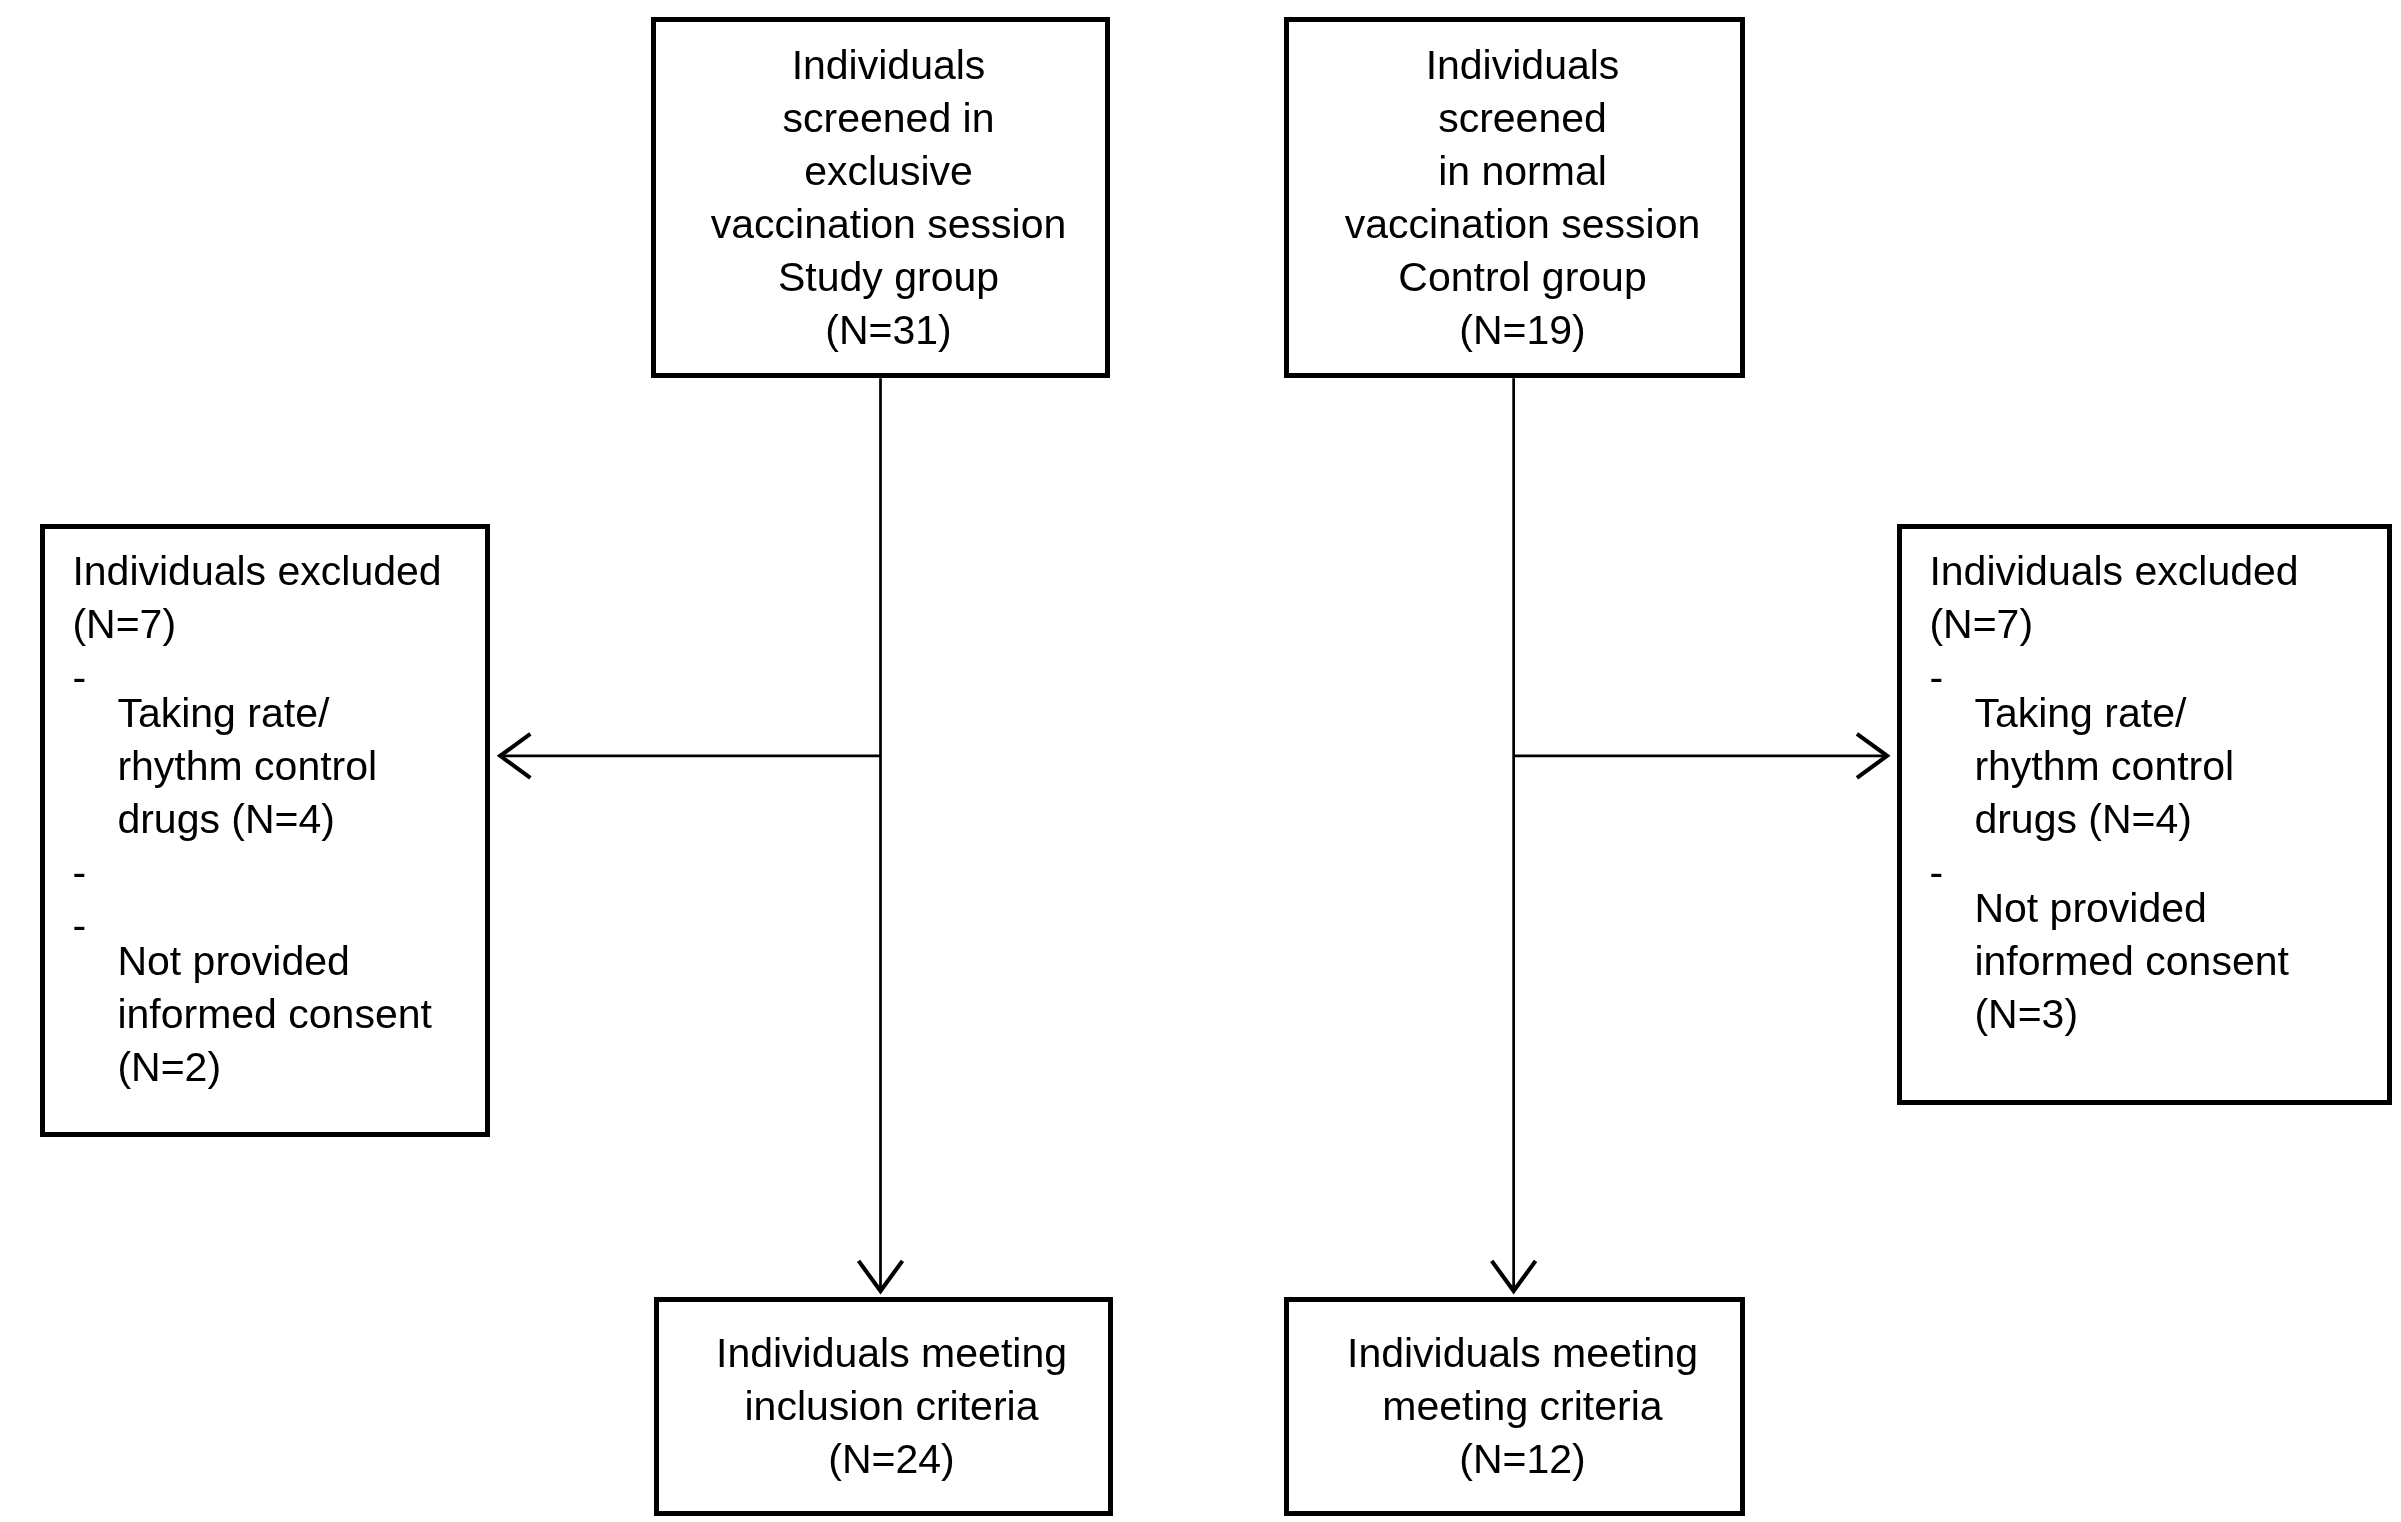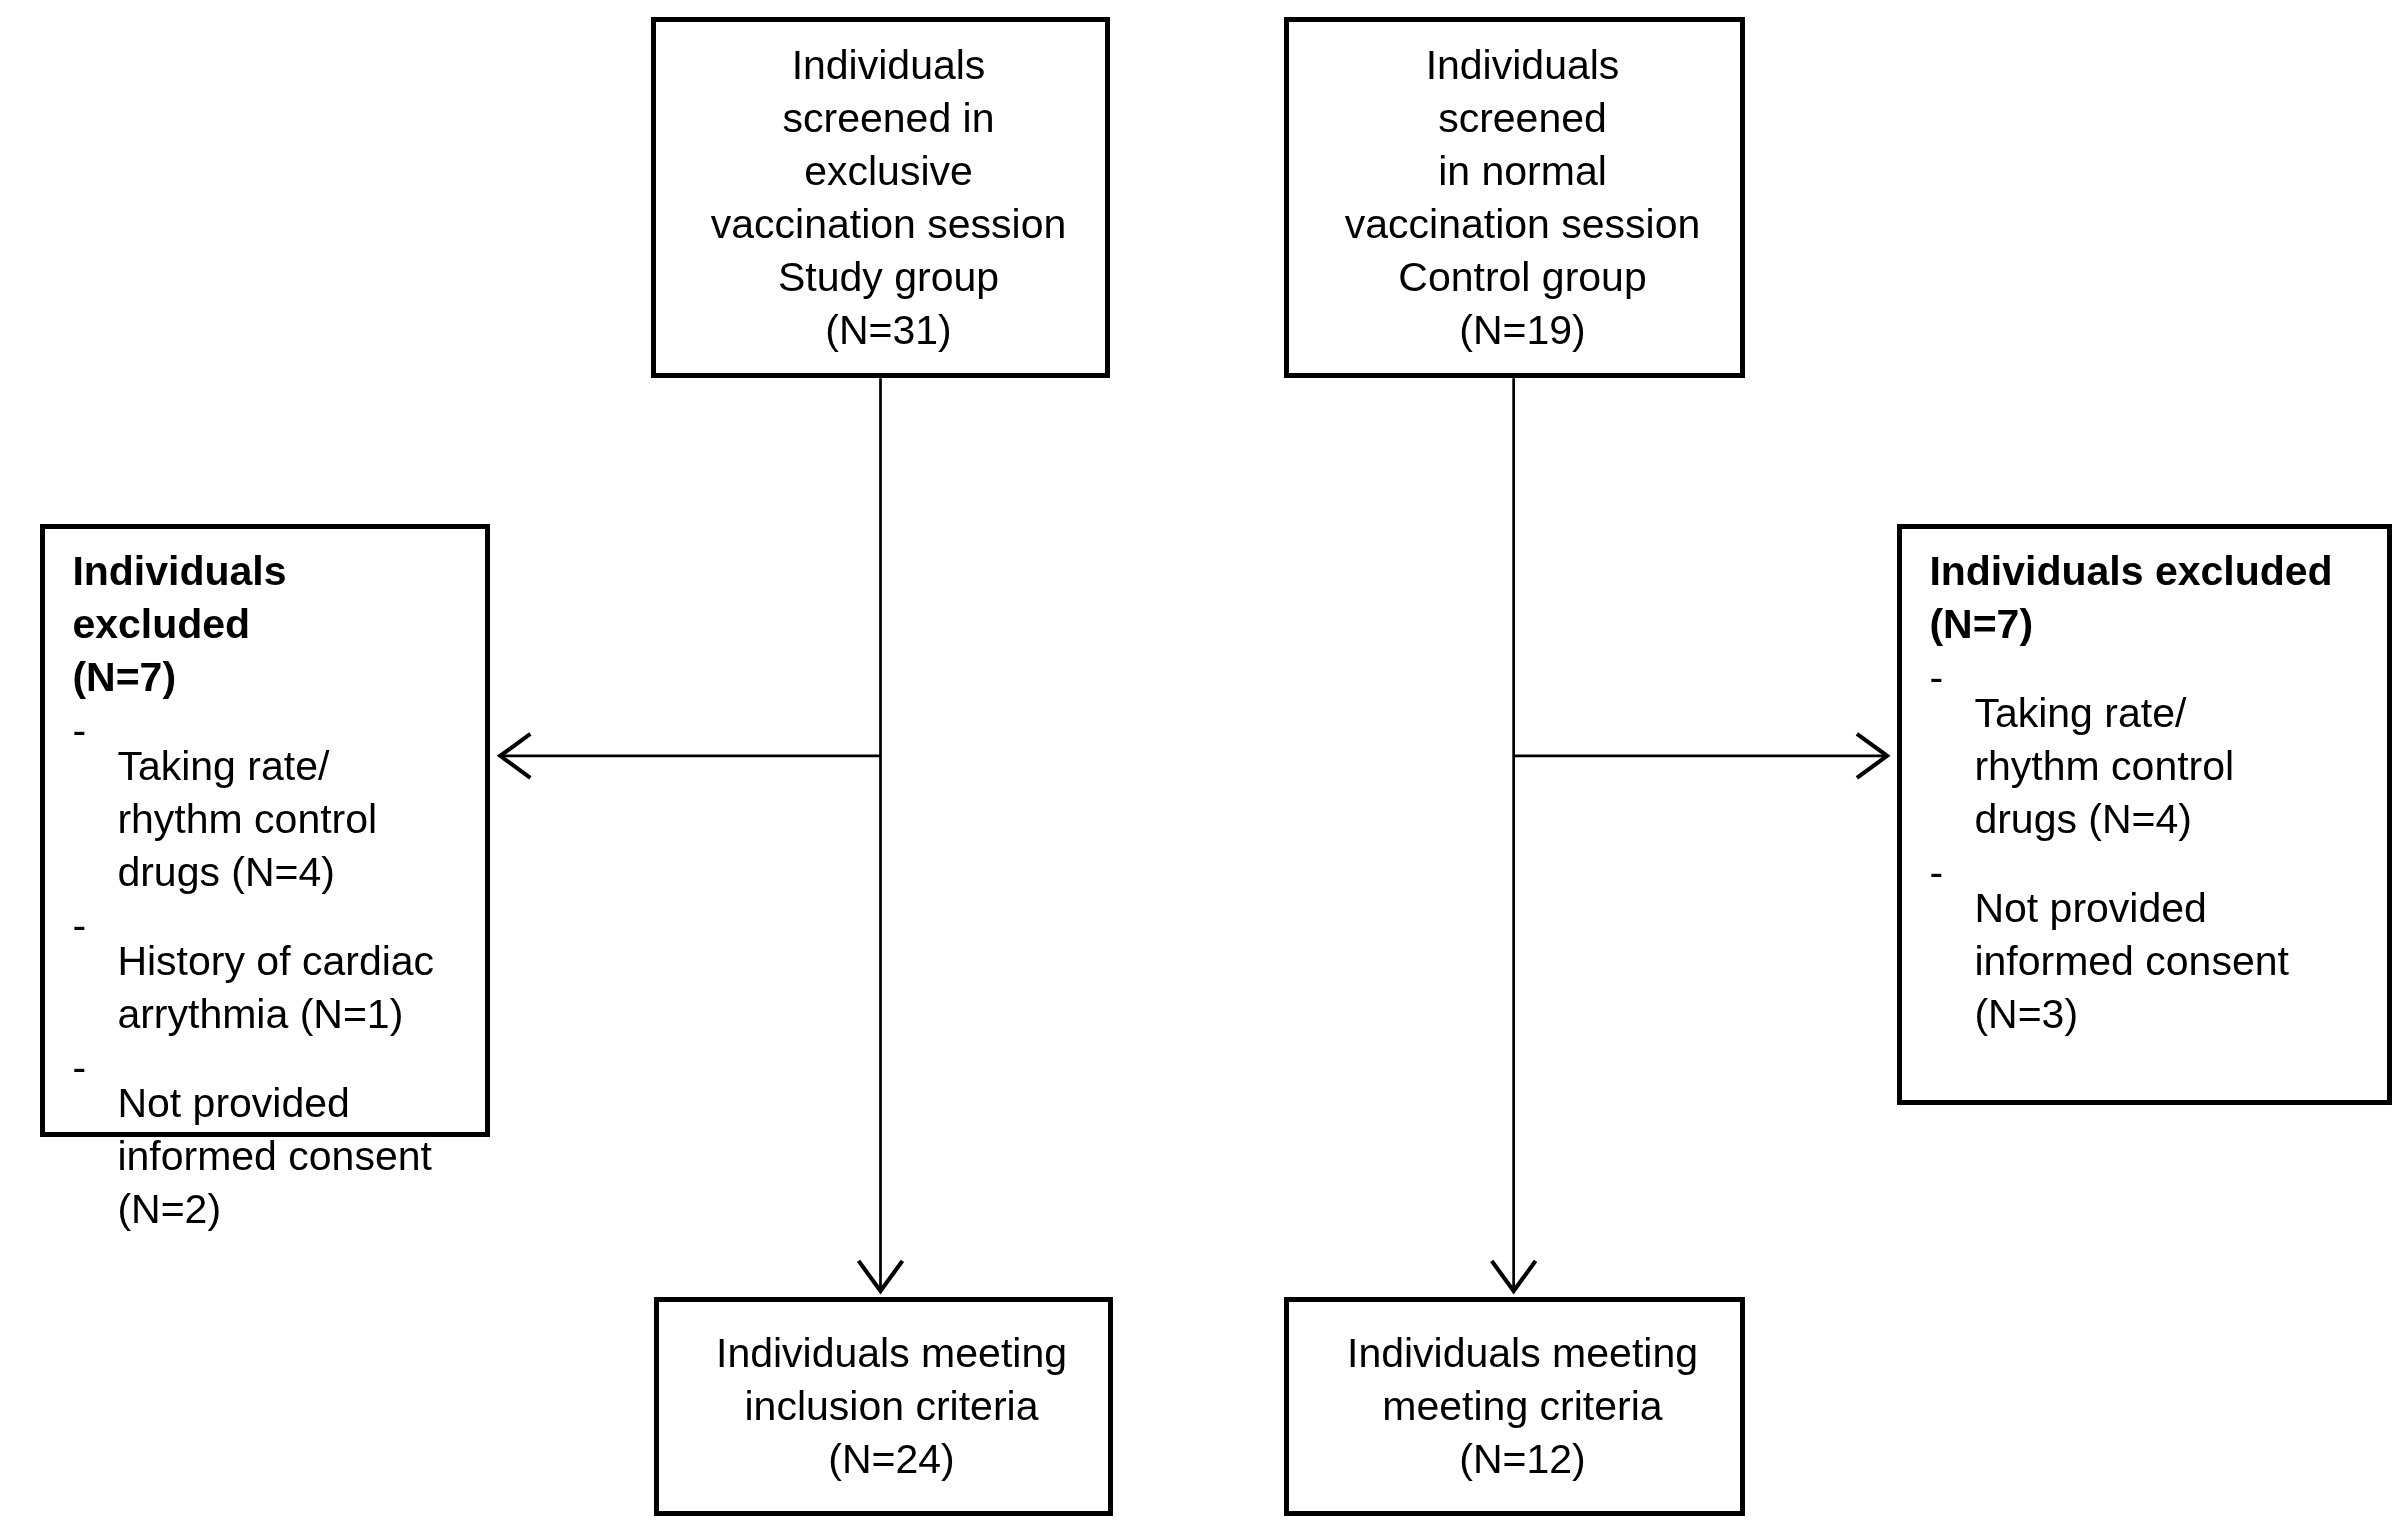--- a/index.html
+++ b/index.html
@@ -30,21 +30,21 @@
     align-items: center;
     justify-content: center;
     text-align: center;
   }
 
   .box-text { white-space: pre-line; }
 
   .excl {
     padding: 16.4px 13.7px 0 27.4px;
   }
-  .excl-title { white-space: pre-line; font-weight: bold; }
+  .excl-title { white-space: pre-line; }
 
   .bullet { display: flex; align-items: flex-start; }
   .bullet .dash { flex: 0 0 45px; width: 45px; }
   .bullet .bullet-text { white-space: pre-line; flex: 1 1 auto; margin-top: 36px; }
 
   svg.connectors {
     position: absolute;
     left: 0; top: 0;
     width: 2401px;
     height: 1522px;
@@ -91,22 +91,20 @@
     <div class="excl-title">Individuals excluded
 (N=7)</div>
     <div class="bullet">
       <span class="dash">-</span>
       <span class="bullet-text">Taking rate/
 rhythm control
 drugs (N=4)</span>
     </div>
     <div class="bullet">
       <span class="dash">-</span>
-      <span class="bullet-text">History of cardiac
-arrythmia (N=1)</span>
     </div>
     <div class="bullet">
       <span class="dash">-</span>
       <span class="bullet-text">Not provided
 informed consent
 (N=2)</span>
     </div>
   </div>
 
   <div class="fbox excl" style="left:1897px; top:524px; width:495px; height:581px;">

